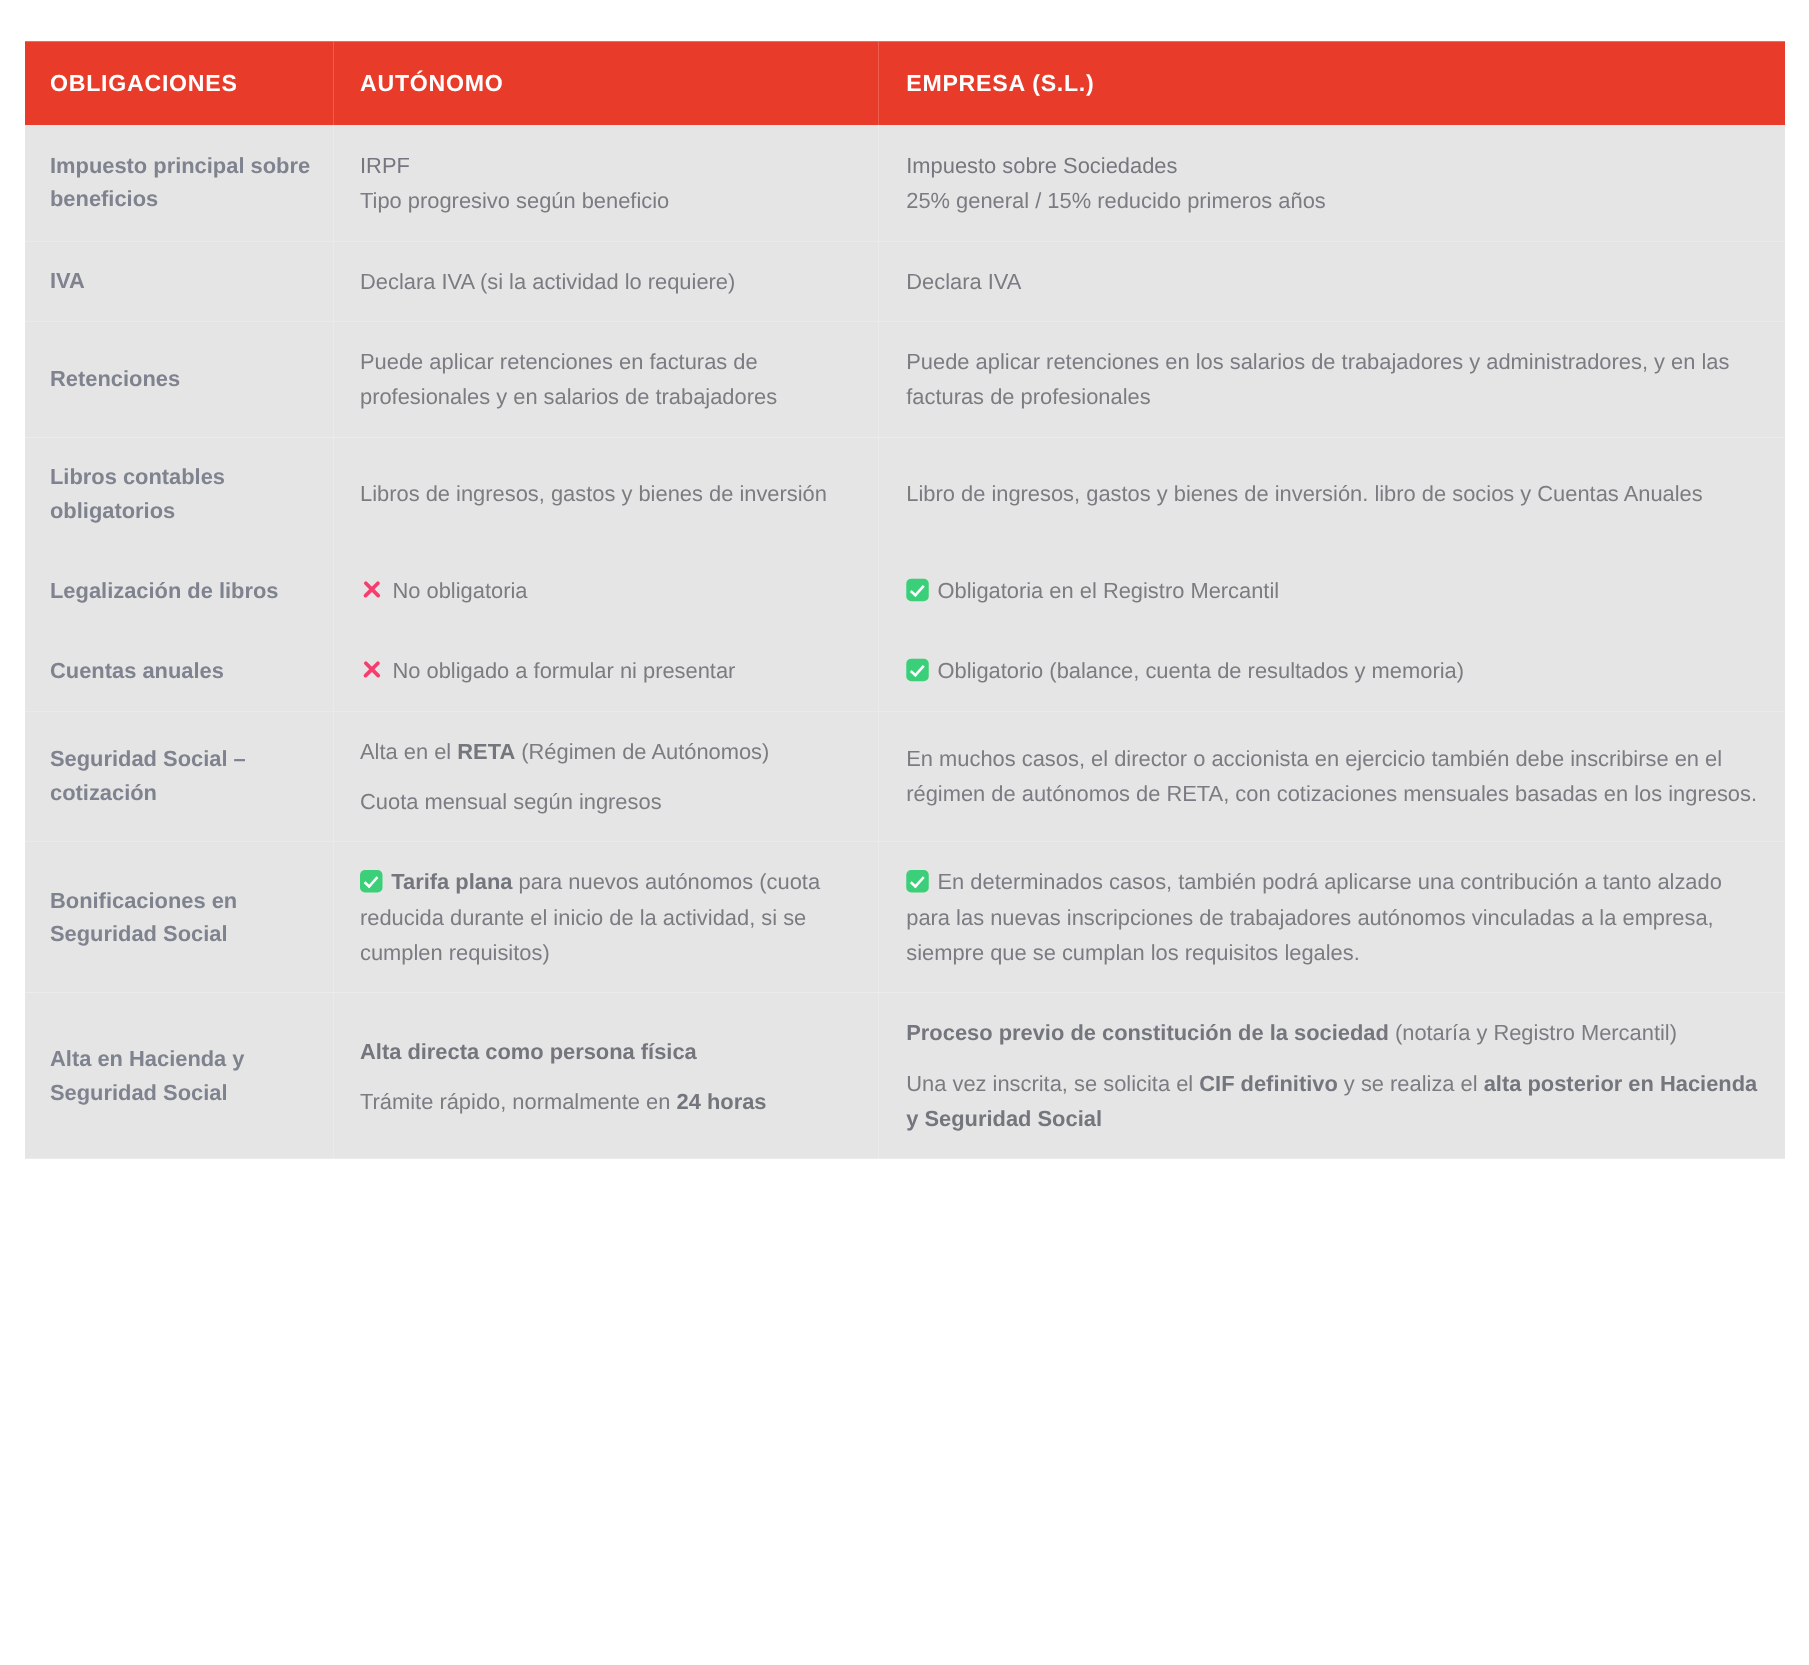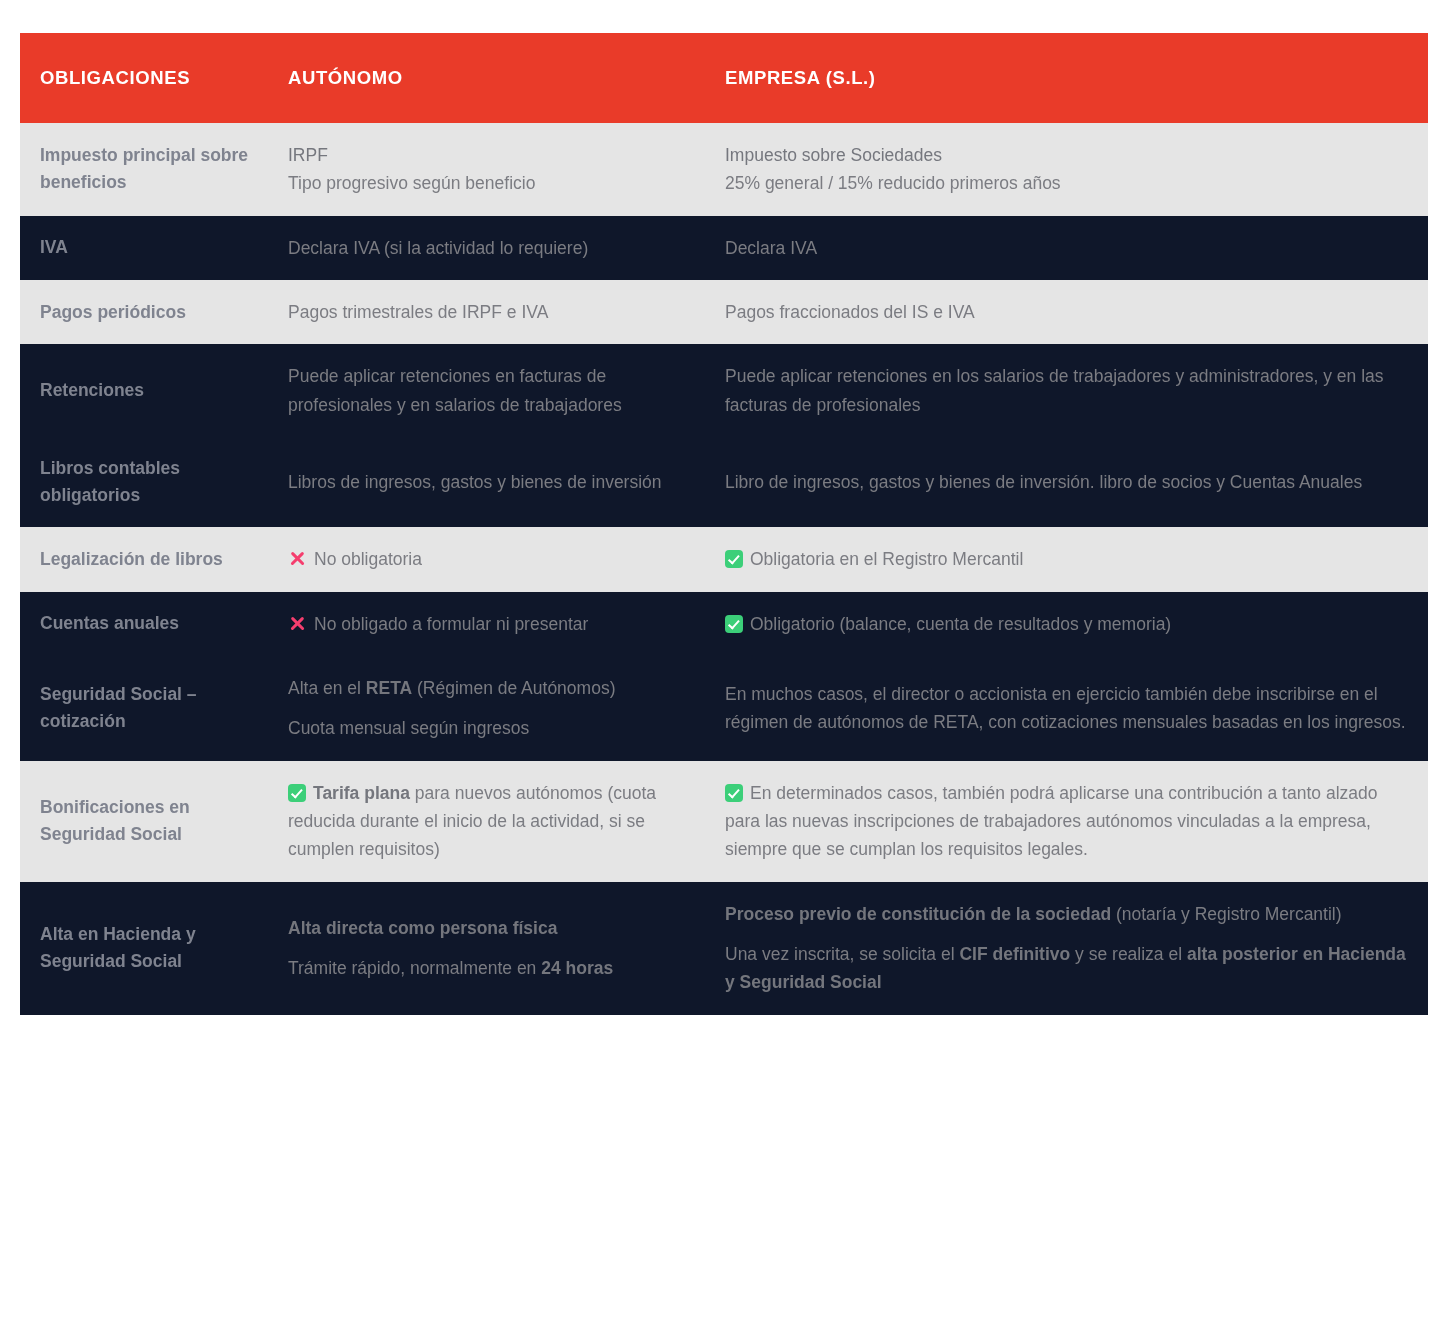--- a/index.html
+++ b/index.html
@@ -35,31 +35,31 @@
 
   
   thead th {
     background: #e93b29;
     color: #ffffff;
     text-align: left;
     font-size: 18.5px;
     font-weight: bold;
     letter-spacing: 0.6px;
     padding: 0;
-    height: 90px;
+    height: 67px;
     vertical-align: middle;
     white-space: nowrap;
   }
   thead th.h-oblig { padding-left: 20px; }
   thead th.h-auto  { padding-left: 21px; }
   thead th.h-emp   { padding-left: 22px; }
 
   
   tbody tr.alt   td { background: #e5e5e5; margin-top: 12px; }
-  tbody tr.plain td { background: #0f172a; }
+  tbody tr.plain td { background: #e5e5e5; }
 
   tbody td {
     vertical-align: middle;
     padding: 0;
     font-size: 17.5px;
     color: #7b7c82;
     line-height: 1.62;
   }
 
   td.col-oblig {
@@ -176,33 +176,20 @@
             <span class="cell-inner">
               <span class="line"><span>Declara IVA (si la actividad lo requiere)</span></span>
             </span>
           </td>
           <td class="col-emp">
             <span class="cell-inner">
               <span class="line"><span>Declara IVA</span></span>
             </span>
           </td>
         </tr>
-        <tr class="alt">
-          <td class="col-oblig"><span>Pagos periódicos</span></td>
-          <td class="col-auto">
-            <span class="cell-inner">
-              <span class="line"><span>Pagos trimestrales de IRPF e IVA</span></span>
-            </span>
-          </td>
-          <td class="col-emp">
-            <span class="cell-inner">
-              <span class="line"><span>Pagos fraccionados del IS e IVA</span></span>
-            </span>
-          </td>
-        </tr>
         <tr class="plain">
           <td class="col-oblig"><span>Retenciones</span></td>
           <td class="col-auto">
             <span class="cell-inner">
               <span class="line"><span>Puede aplicar retenciones en facturas de profesionales y en salarios de trabajadores</span></span>
             </span>
           </td>
           <td class="col-emp">
             <span class="cell-inner">
               <span class="line"><span>Puede aplicar retenciones en los salarios de trabajadores y administradores, y en las facturas de profesionales</span></span>

